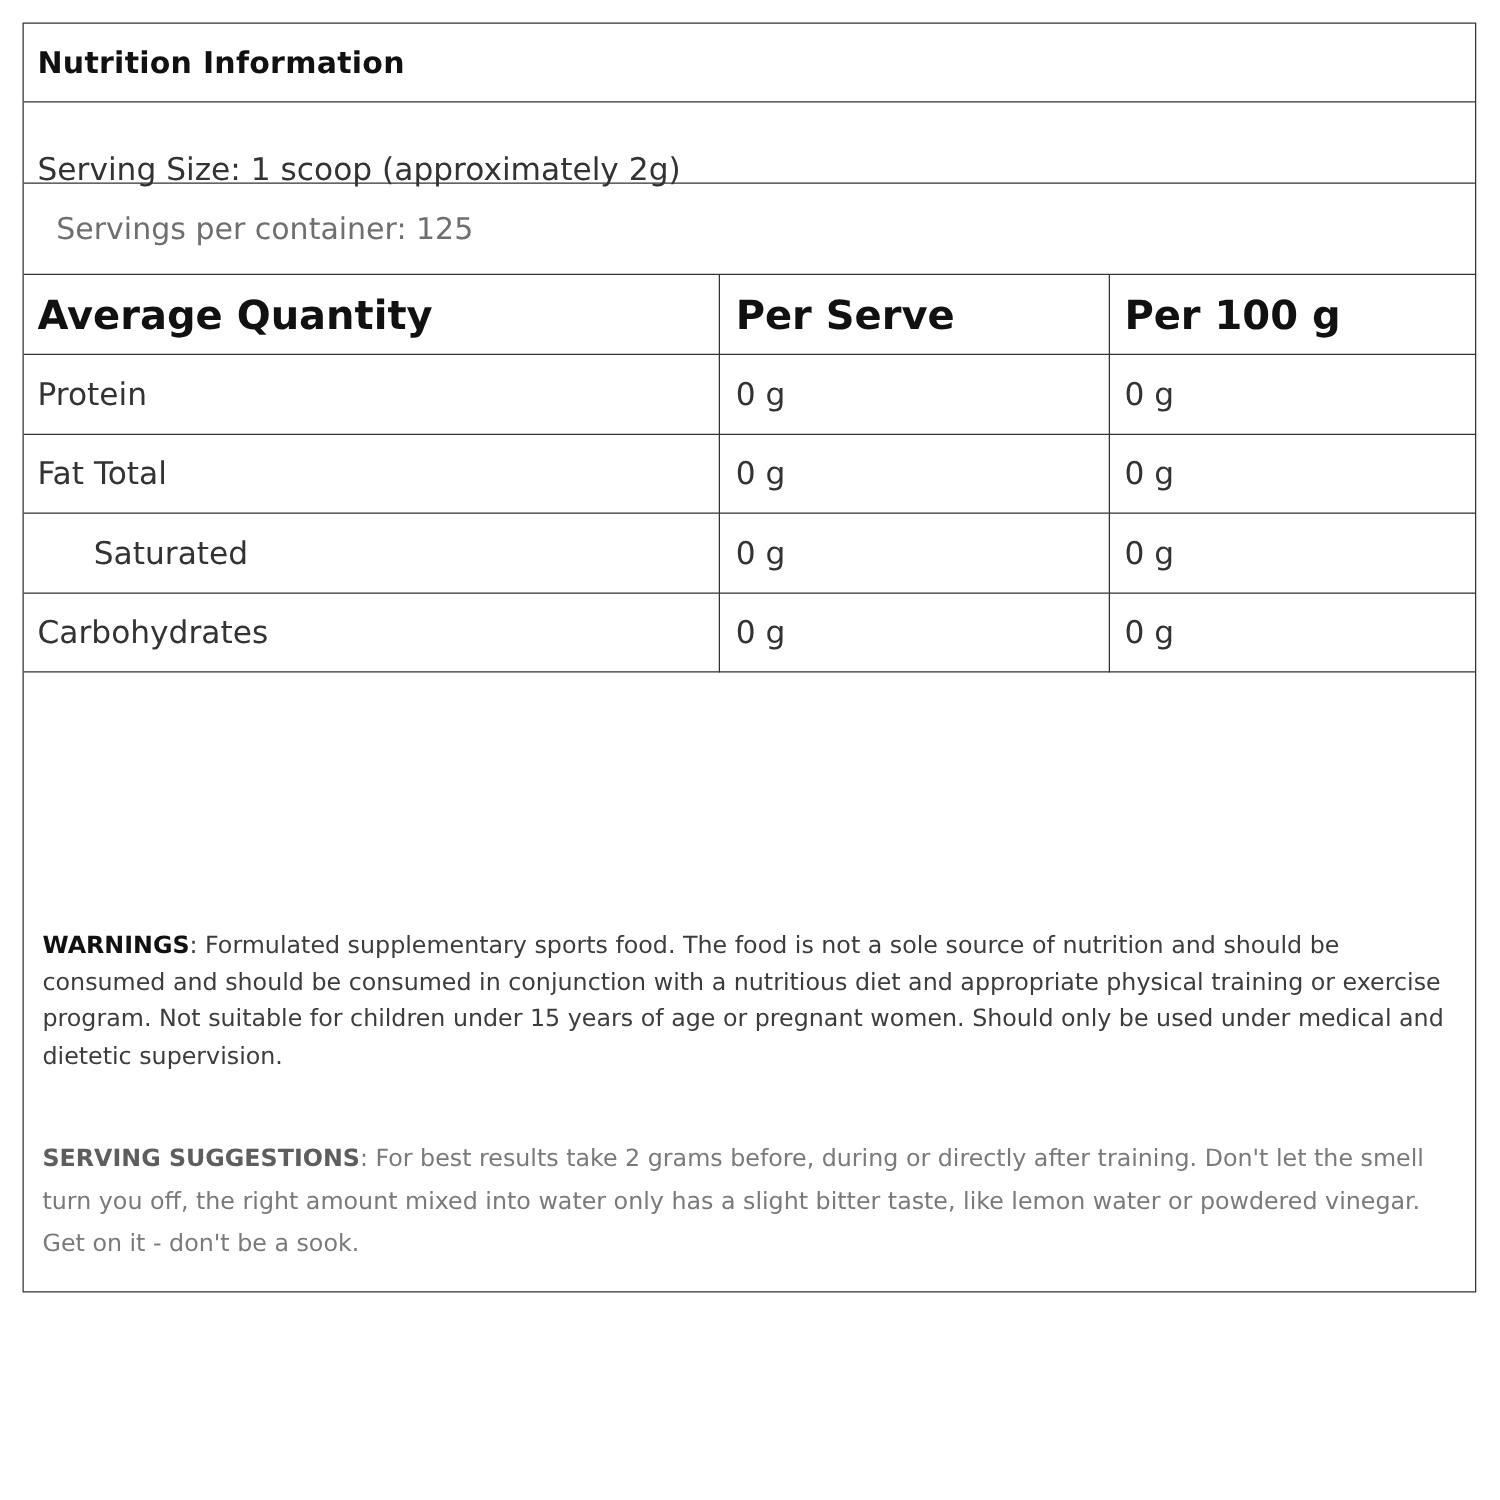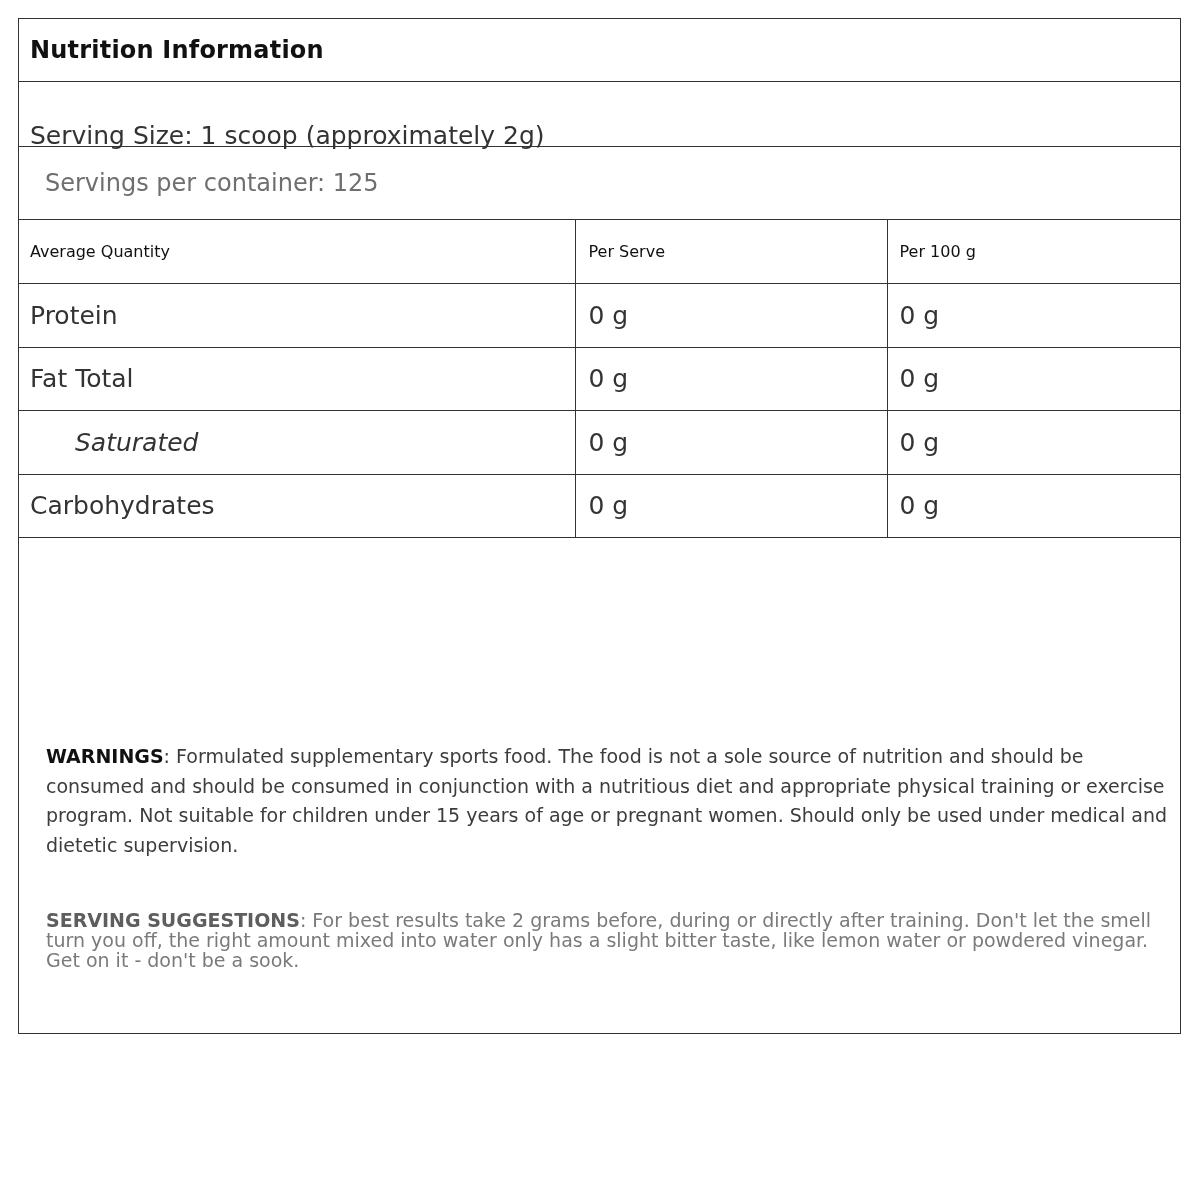--- a/index.html
+++ b/index.html
@@ -23,39 +23,39 @@
 
     .nut-table {
       position: absolute; left: 0; top: 201px; width: 100%;
       border-collapse: collapse; table-layout: fixed;
     }
     .nut-table td, .nut-table th {
       height: 63.5px; border-bottom: 1.5px solid #333333; border-right: 1.5px solid #333333;
       text-align: left; vertical-align: middle; padding-left: 11px;
       font-size: 25px; color: #333333; font-weight: normal;
     }
-    .nut-table th { font-weight: normal; font-size: 16px; color: #111111; }
+    .nut-table th { font-weight: bold; font-size: 32px; color: #111111; }
     .nut-table td:last-child, .nut-table th:last-child { border-right: none; }
     .col-name { width: 556px; }
     .col-serve { width: 312px; padding-left: 13px !important; }
     .col-100 { width: auto; padding-left: 12px !important; }
-    .indent-1 { padding-left: 56px !important; font-style: italic; }
+    .indent-1 { padding-left: 56px !important; }
     .indent-2 { padding-left: 71px !important; }
 
     .notes {
-      position: absolute; left: 16px; top: 709px; width: 100%; height: 244px;
+      position: absolute; left: 4px; top: 709px; width: 100%; height: 244px;
       padding: 14px 11px 0 11px;
     }
     .warnings {
       font-size: 19px; line-height: 29.5px; color: #3c3c3c;
     }
     .warnings .label { font-weight: bold; color: #111111; }
     .suggestions {
       margin-top: 50px;
-      font-size: 19px; line-height: 20px; color: #7a7a7a;
+      font-size: 19px; line-height: 34px; color: #7a7a7a;
     }
     .suggestions .label { font-weight: bold; color: #5e5e5e; }
   </style>
 </head>
 <body>
 
 <div class="panel">
   <div class="row title-row">
     <span class="txt">Nutrition Information</span>
   </div>

